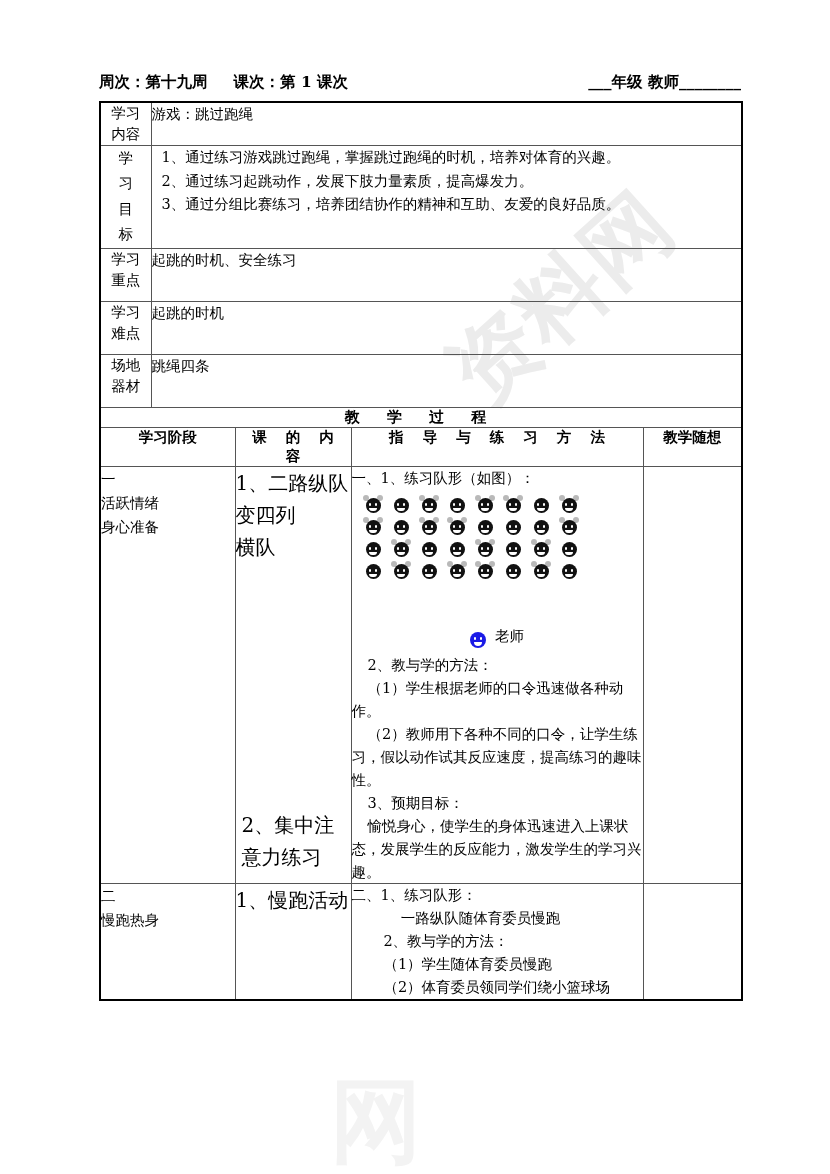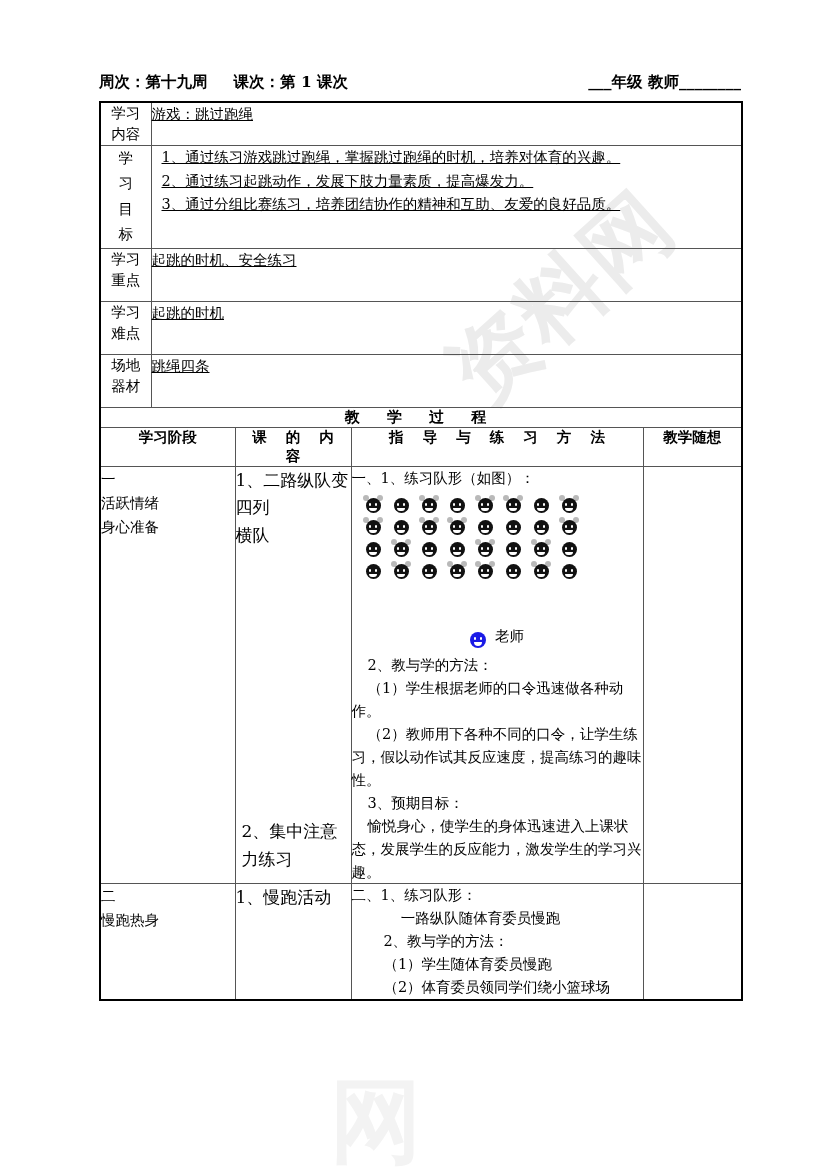--- a/index.html
+++ b/index.html
@@ -95,21 +95,21 @@
     vertical-align: middle;
   }
   .lbl-spread {
     line-height: 1.75;
   }
   .cell-body {
     font-size: 14.5px;
     line-height: 1.62;
     padding: 9px 8px 9px 18px;
   }
-  .cell-body p { margin: 0; text-decoration: underline; }
+  .cell-body p { margin: 0; }
 
   
   .process-banner {
     text-align: center;
     font-size: 15px;
     font-weight: bold;
     letter-spacing: 11px;
     padding: 11px 0 11px 11px;
   }
 
@@ -123,21 +123,21 @@
   }
   .col-head.spaced { letter-spacing: 7px; padding-left: 7px; margin-top: 19px; }
 
   .stage-cell {
     font-size: 14.5px;
     line-height: 1.66;
     padding: 9px 6px 9px 8px;
     text-align: left;
   }
   .content-cell {
-    font-size: 17px;
+    font-size: 20px;
     line-height: 1.62;
     padding: 9px 2px 9px 6px;
     position: relative;
   }
   .content-cell .item-late {
     position: absolute;
     left: 6px;
     bottom: 10px;
   }
   .method-cell {

